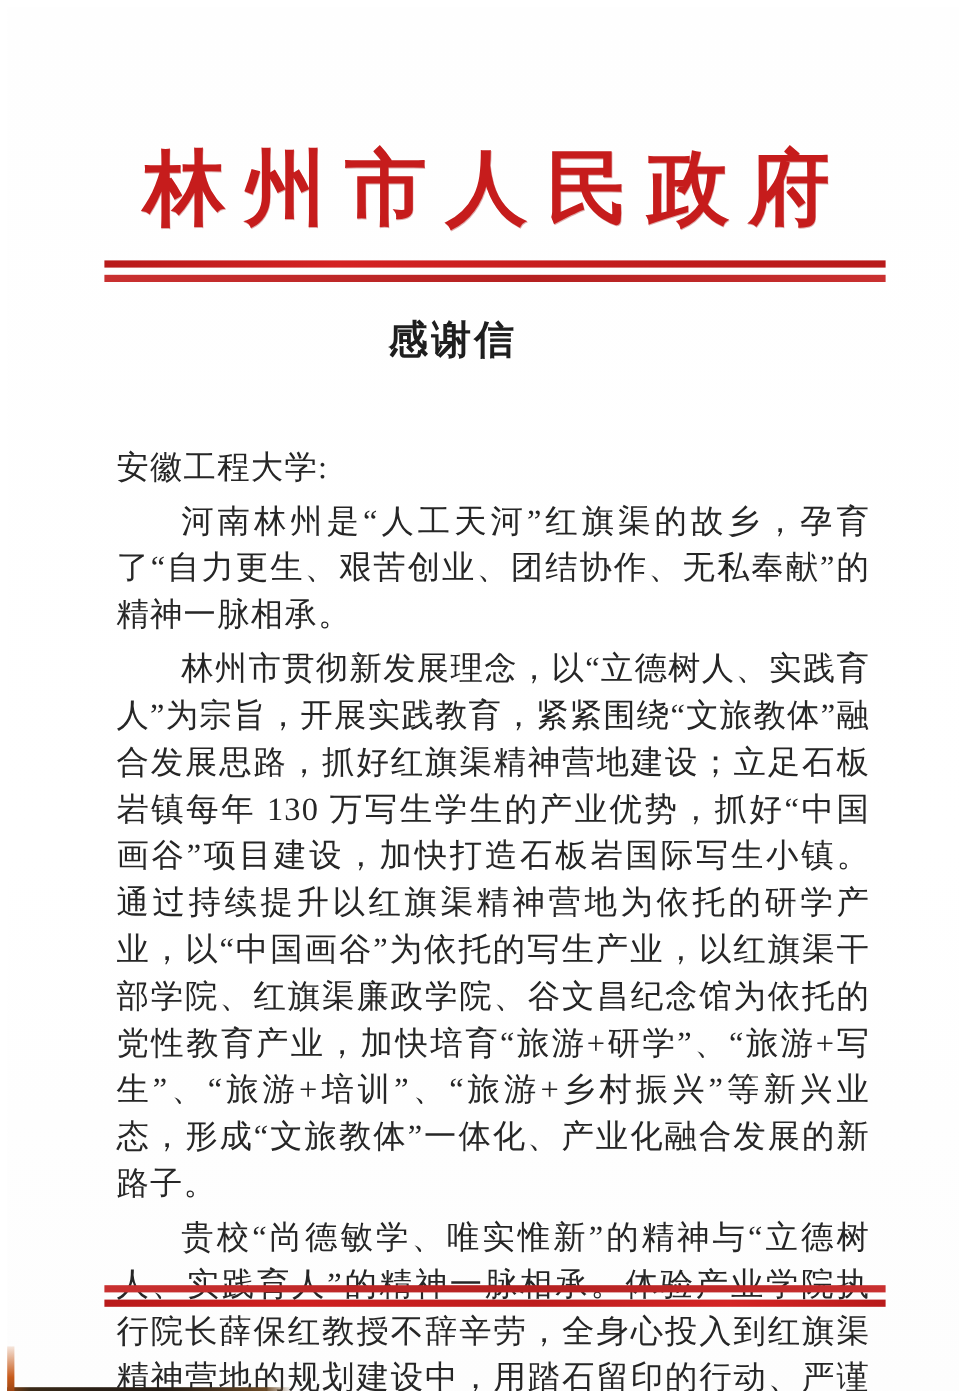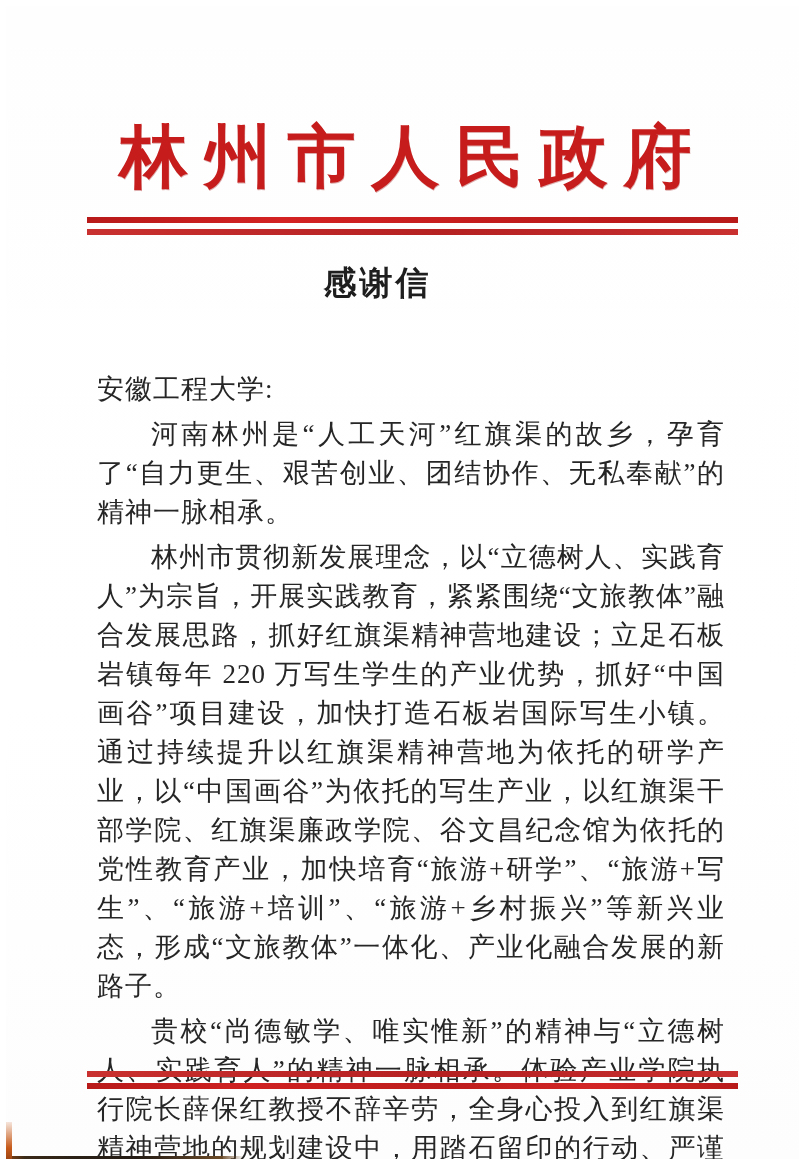--- a/index.html
+++ b/index.html
@@ -131,21 +131,21 @@
     <div class="bar-thick"></div>
     <div class="bar-gap"></div>
     <div class="bar-thin"></div>
   </div>
 
   <div class="letter-title">感谢信</div>
 
   <div class="letter-body">
     <p class="salutation">安徽工程大学:</p>
     <p class="para">河南林州是“人工天河”红旗渠的故乡，孕育了“自力更生、艰苦创业、团结协作、无私奉献”的精神一脉相承。</p>
-    <p class="para">林州市贯彻新发展理念，以“立德树人、实践育人”为宗旨，开展实践教育，紧紧围绕“文旅教体”融合发展思路，抓好红旗渠精神营地建设；立足石板岩镇每年 220 万写生学生的产业优势，抓好“中国画谷”项目建设，加快打造石板岩国际写生小镇。通过持续提升以红旗渠精神营地为依托的研学产业，以“中国画谷”为依托的写生产业，以红旗渠干部学院、红旗渠廉政学院、谷文昌纪念馆为依托的党性教育产业，加快培育“旅游+研学”、“旅游+写生”、“旅游+培训”、“旅游+乡村振兴”等新兴业态，形成“文旅教体”一体化、产业化融合发展的新路子。</p>
+    <p class="para">林州市贯彻新发展理念，以“立德树人、实践育人”为宗旨，开展实践教育，紧紧围绕“文旅教体”融合发展思路，抓好红旗渠精神营地建设；立足石板岩镇每年 130 万写生学生的产业优势，抓好“中国画谷”项目建设，加快打造石板岩国际写生小镇。通过持续提升以红旗渠精神营地为依托的研学产业，以“中国画谷”为依托的写生产业，以红旗渠干部学院、红旗渠廉政学院、谷文昌纪念馆为依托的党性教育产业，加快培育“旅游+研学”、“旅游+写生”、“旅游+培训”、“旅游+乡村振兴”等新兴业态，形成“文旅教体”一体化、产业化融合发展的新路子。</p>
     <p class="para">贵校“尚德敏学、唯实惟新”的精神与“立德树人、实践育人”的精神一脉相承。体验产业学院执行院长薛保红教授不辞辛劳，全身心投入到红旗渠精神营地的规划建设中，用踏石留印的行动、严谨细致的作风践行着红旗渠精神，为林州研学发展指明了方向。</p>
   </div>
 
   <div class="rule rule-bottom">
     <div class="bar-thin"></div>
     <div class="bar-gap"></div>
     <div class="bar-thick"></div>
   </div>
 
   <div class="scan-bottom-band"></div>

